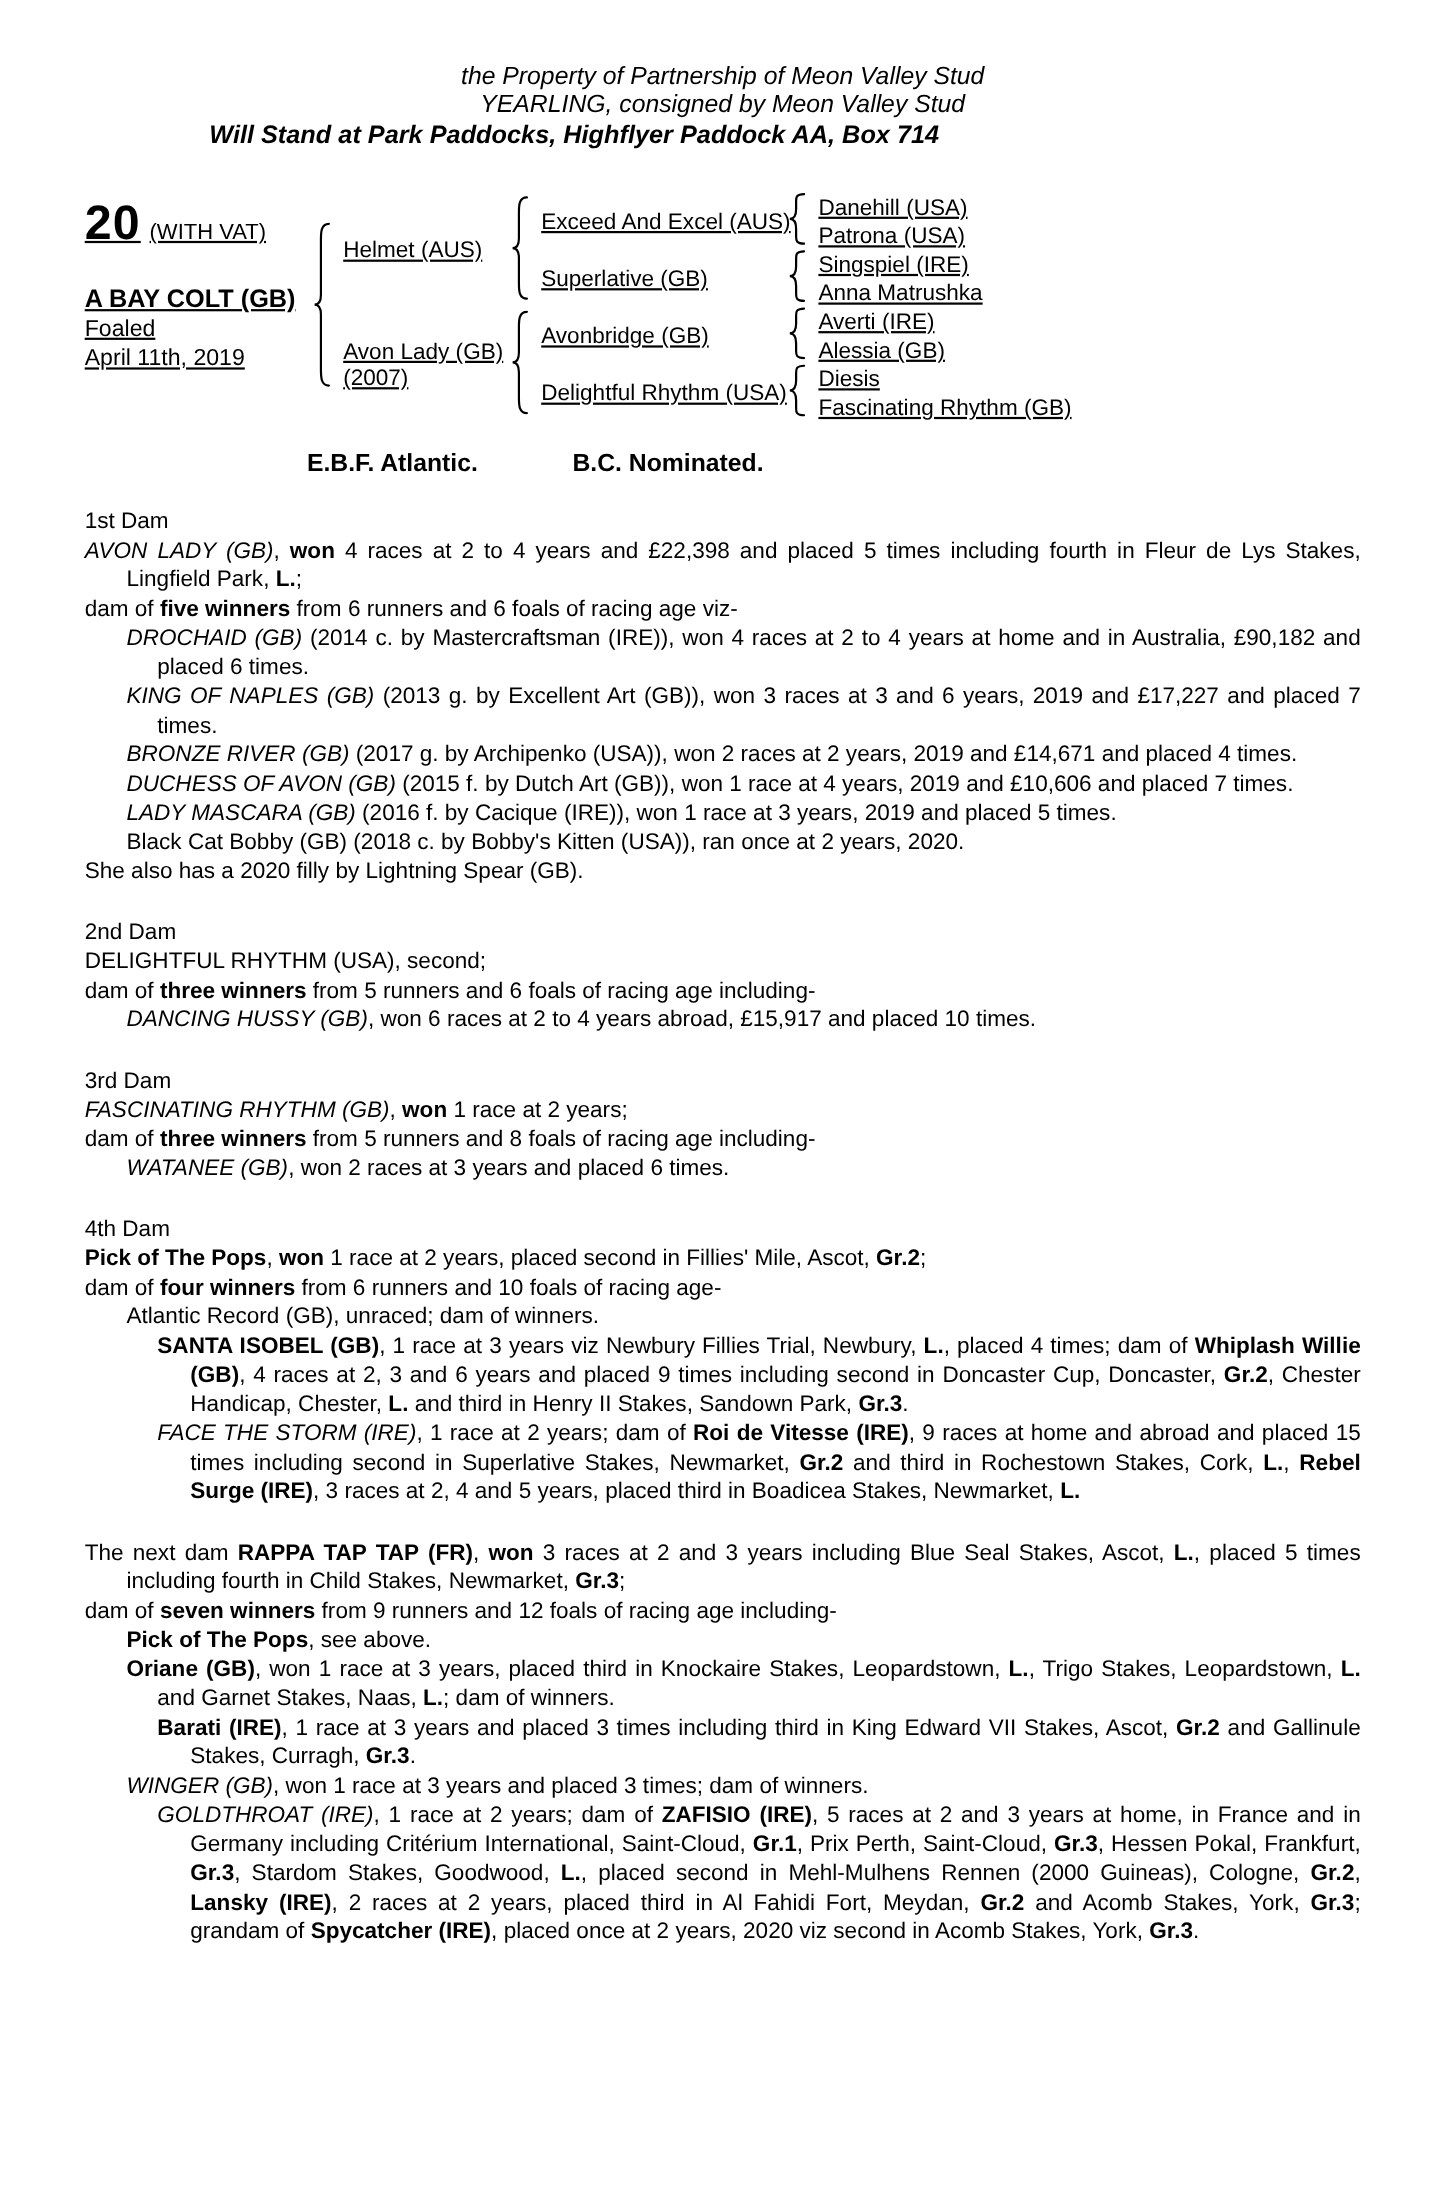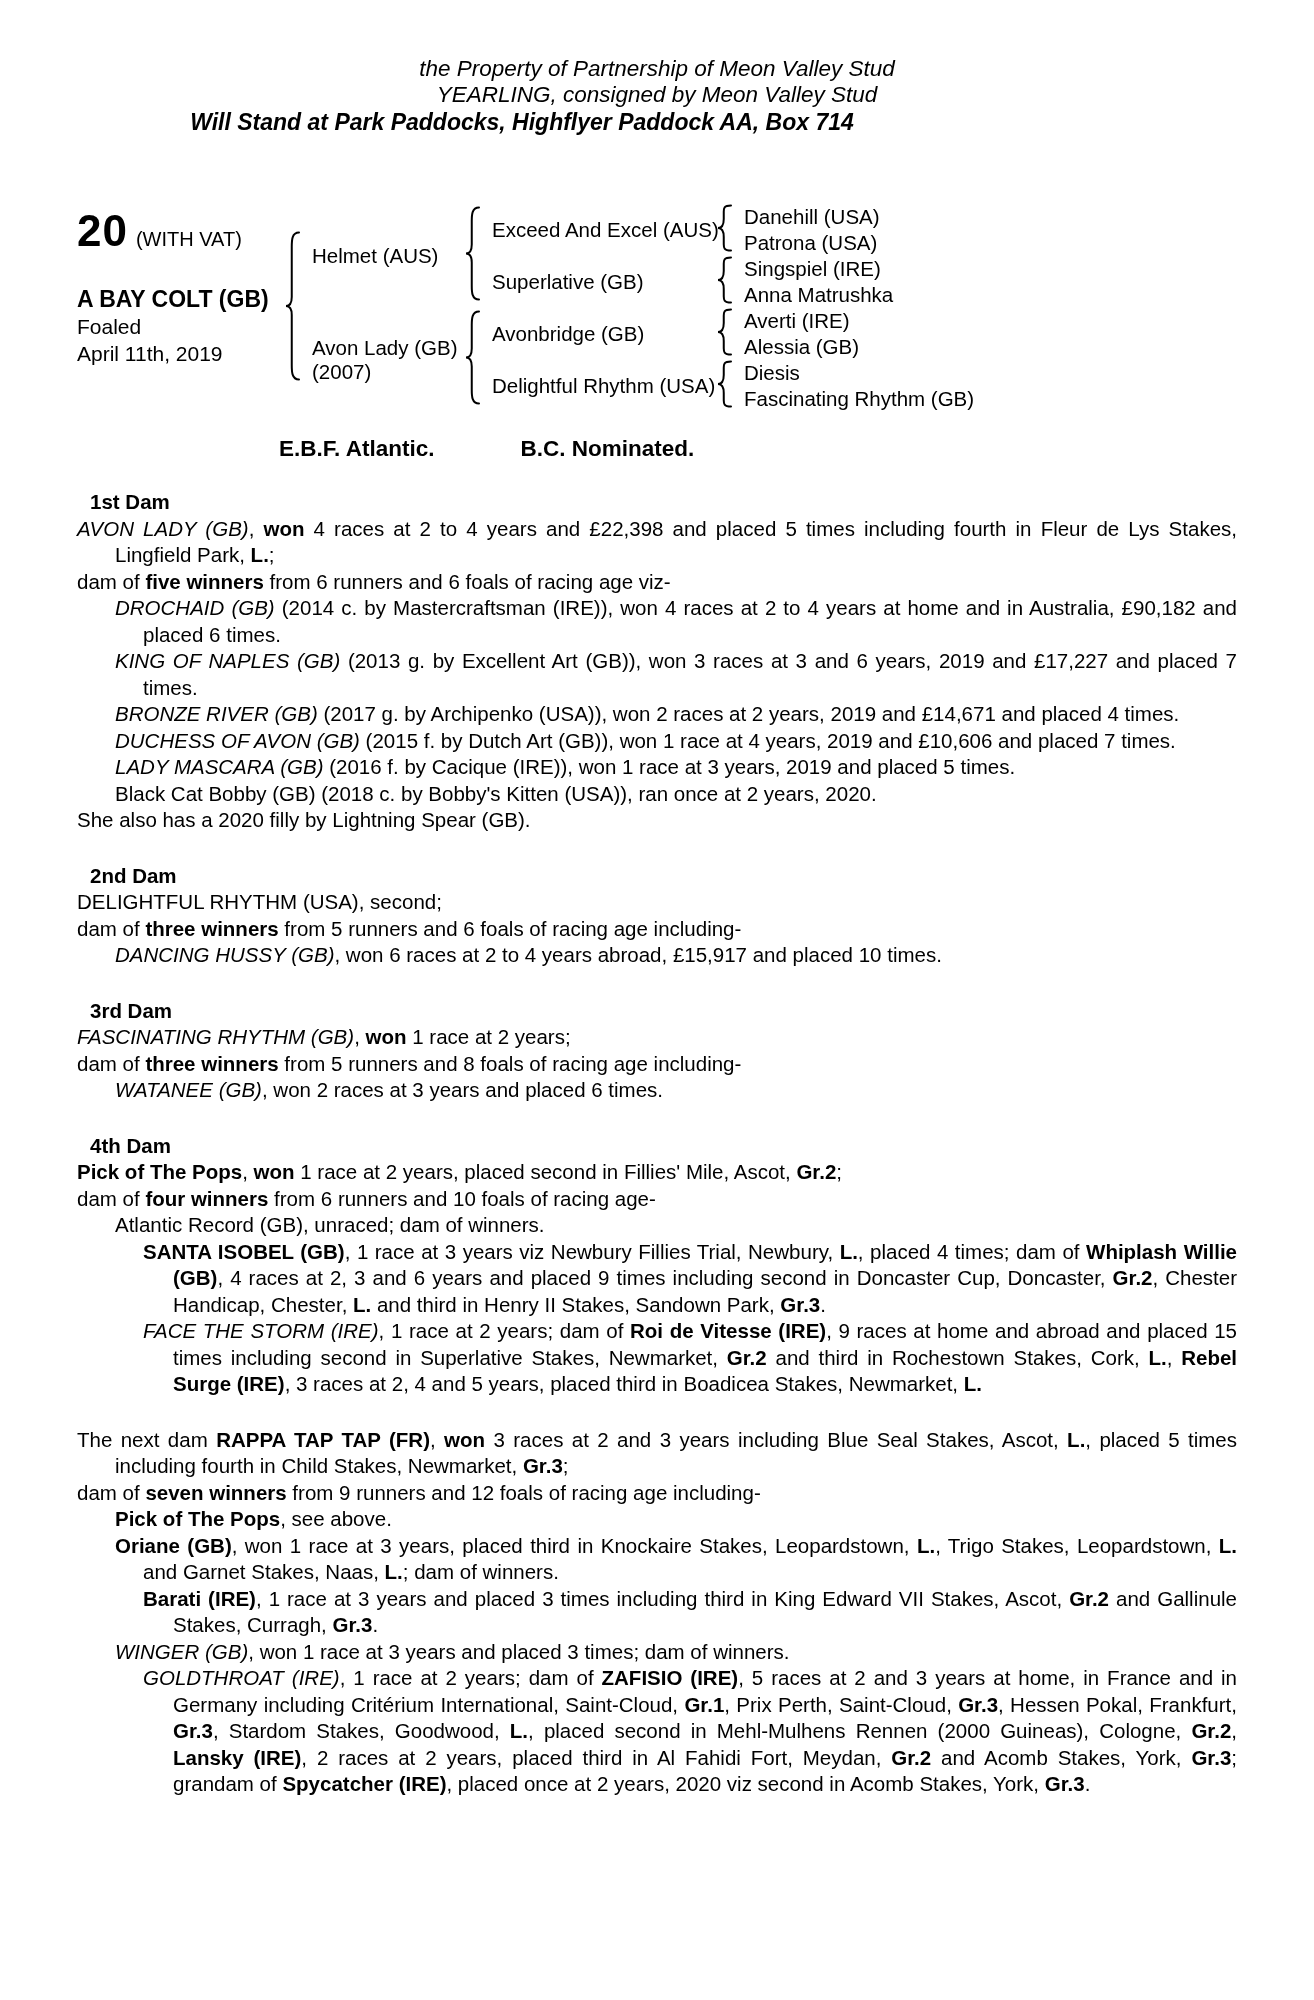--- a/index.html
+++ b/index.html
@@ -6,40 +6,40 @@
   body{
     width:1314px;height:2000px;overflow:hidden;box-sizing:border-box;
     padding:56px 77px 0 77px;
     font-family:"Liberation Sans","DejaVu Sans",sans-serif;
     font-size:20.5px;
   }
   
   .h-italic{font-style:italic;text-align:center;font-size:22.5px;line-height:26px;}
   .h-stand{font-weight:bold;font-size:23px;line-height:28px;width:890px;text-align:center;font-style:italic;}
   
-  .pedigree-row{display:flex;margin-top:68px;}
+  .pedigree-row{display:flex;margin-top:40px;text-decoration:underline;}
   .lot-col{width:208px;flex:none;padding-top:2px;}
   .lot-line{white-space:nowrap;}
   .lot-number{font-size:44px;font-weight:bold;letter-spacing:1px;}
   .lot-vat{font-size:20px;margin-left:8px;}
   .colt-name{font-weight:bold;font-size:23px;margin-top:30px;white-space:nowrap;}
   .foaled{font-size:21px;line-height:27px;}
   .ped-grid{display:grid;grid-template-columns:24px 156px 24px 228px 24px auto;grid-auto-rows:26px;align-items:center;}
   .cell{white-space:nowrap;font-size:20.5px;line-height:24px;padding-left:3px;}
   .stack{display:flex;flex-direction:column;justify-content:center;}
   .bcell{display:flex;align-items:center;justify-content:flex-start;height:100%;}
   .brace{display:block;}
   
   .nominations{margin-top:24px;font-weight:bold;font-size:22.5px;}
   .nom-ebf{margin-left:202px;}
   .nom-bc{margin-left:86px;}
   
   .sections{margin-top:27px;}
   .section + .section{margin-top:29px;}
-  .sec-heading{font-weight:bold;line-height:26.5px;margin-left:13px;}
+  .sec-heading{font-weight:normal;line-height:26.5px;}
   p.para{margin:0;text-align:justify;line-height:26.5px;}
   .p-flush{padding-left:38px;text-indent:-38px;}
   .p-l1{padding-left:66px;text-indent:-28px;}
   .p-l2{padding-left:96px;text-indent:-30px;}
   span.b{font-weight:bold;}
   span.i{font-style:italic;}
 </style>
 </head>
 <body>
 

